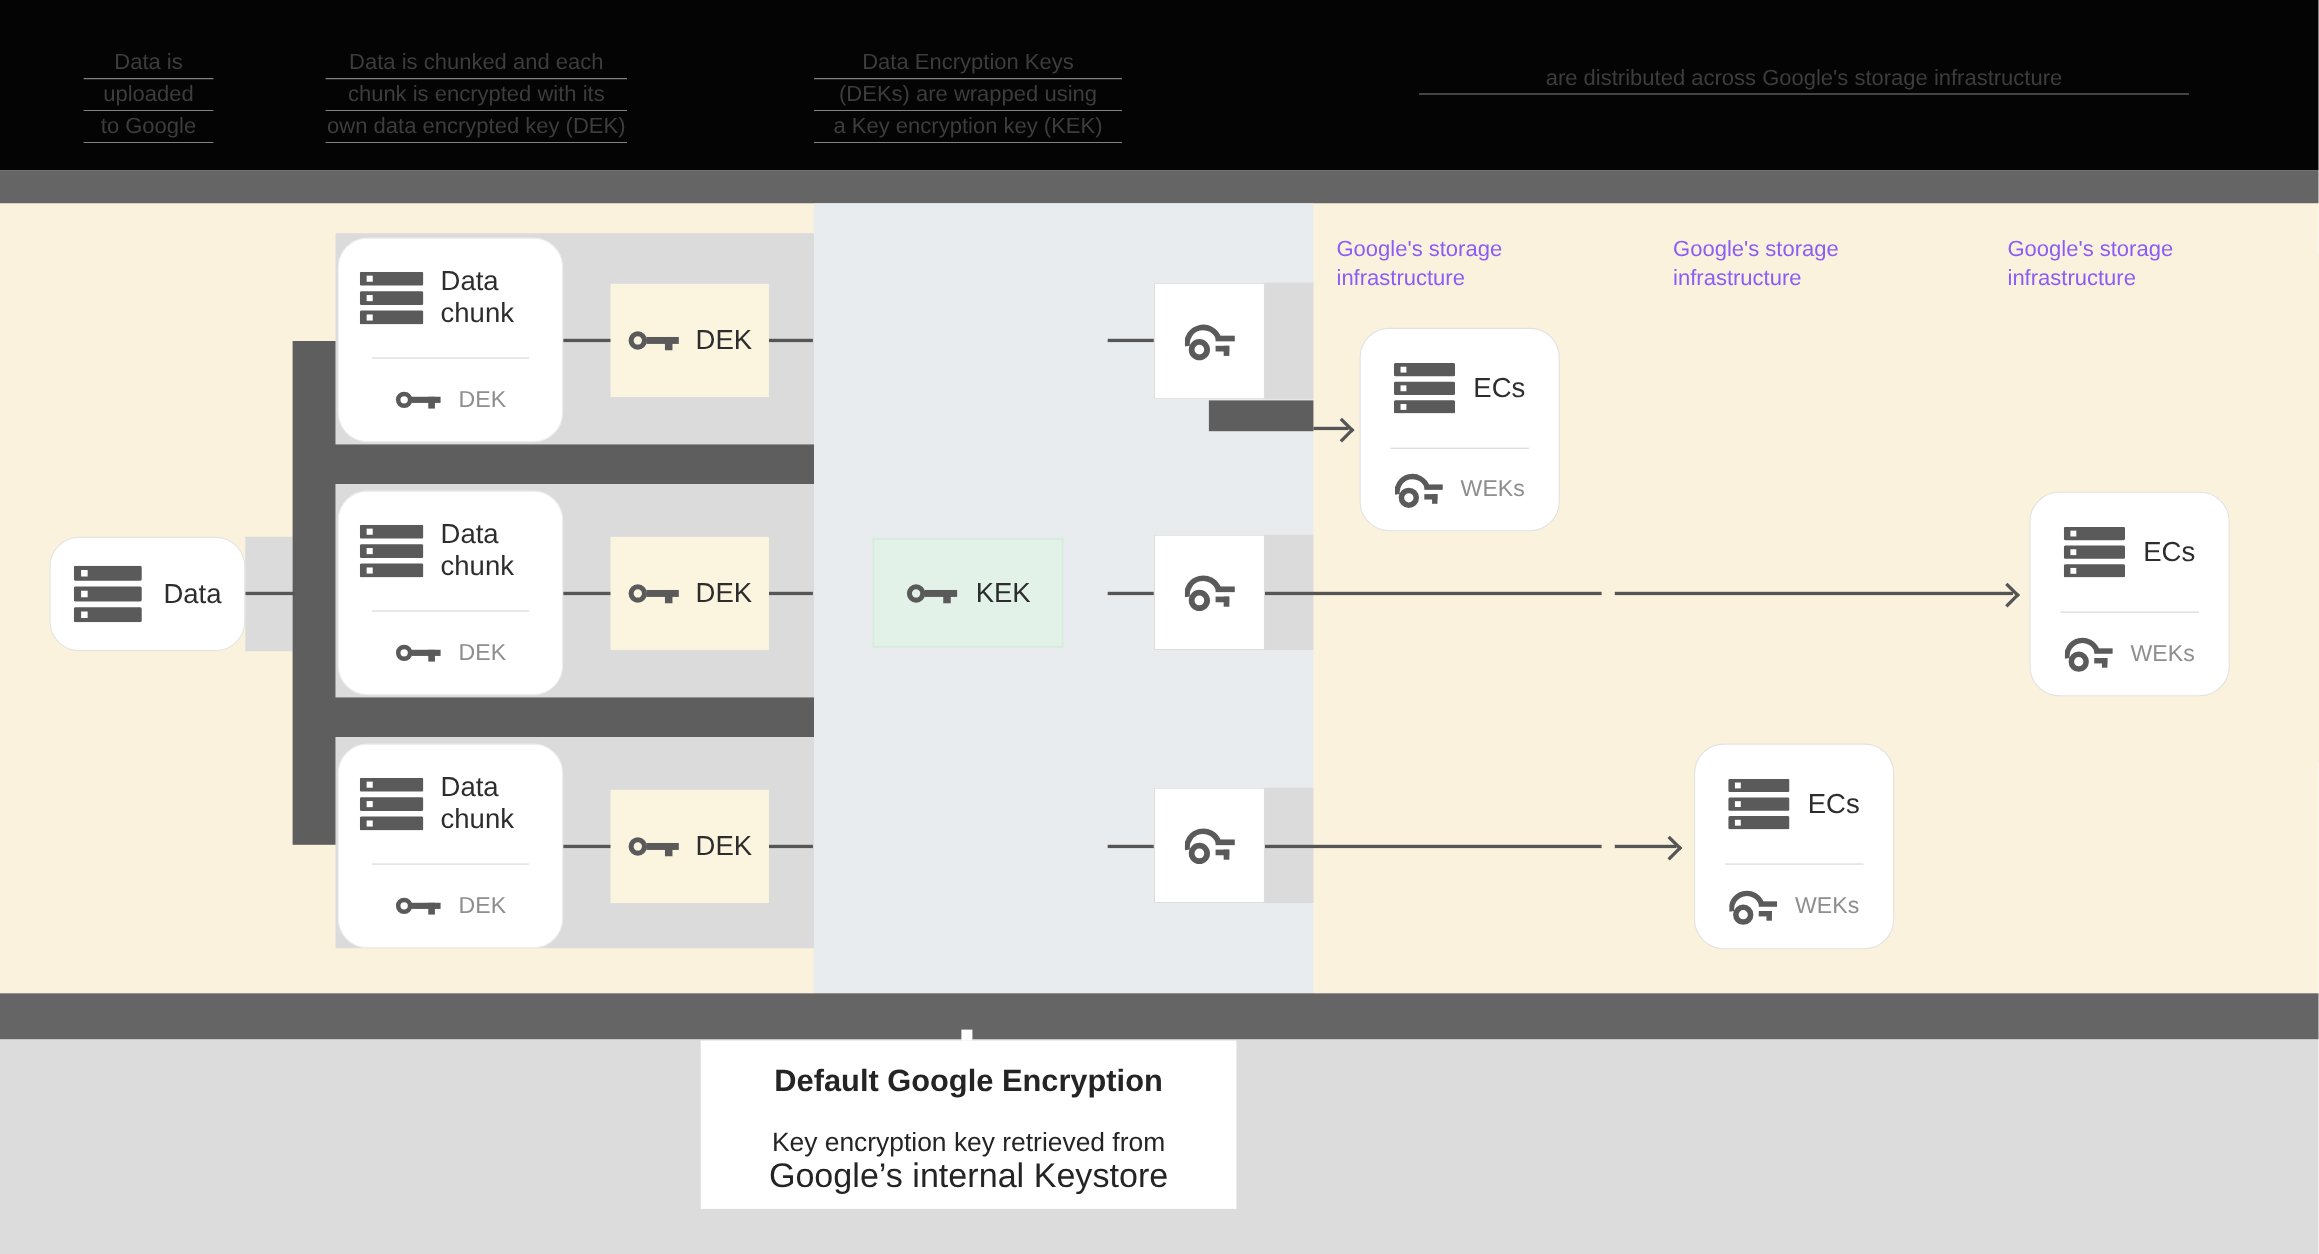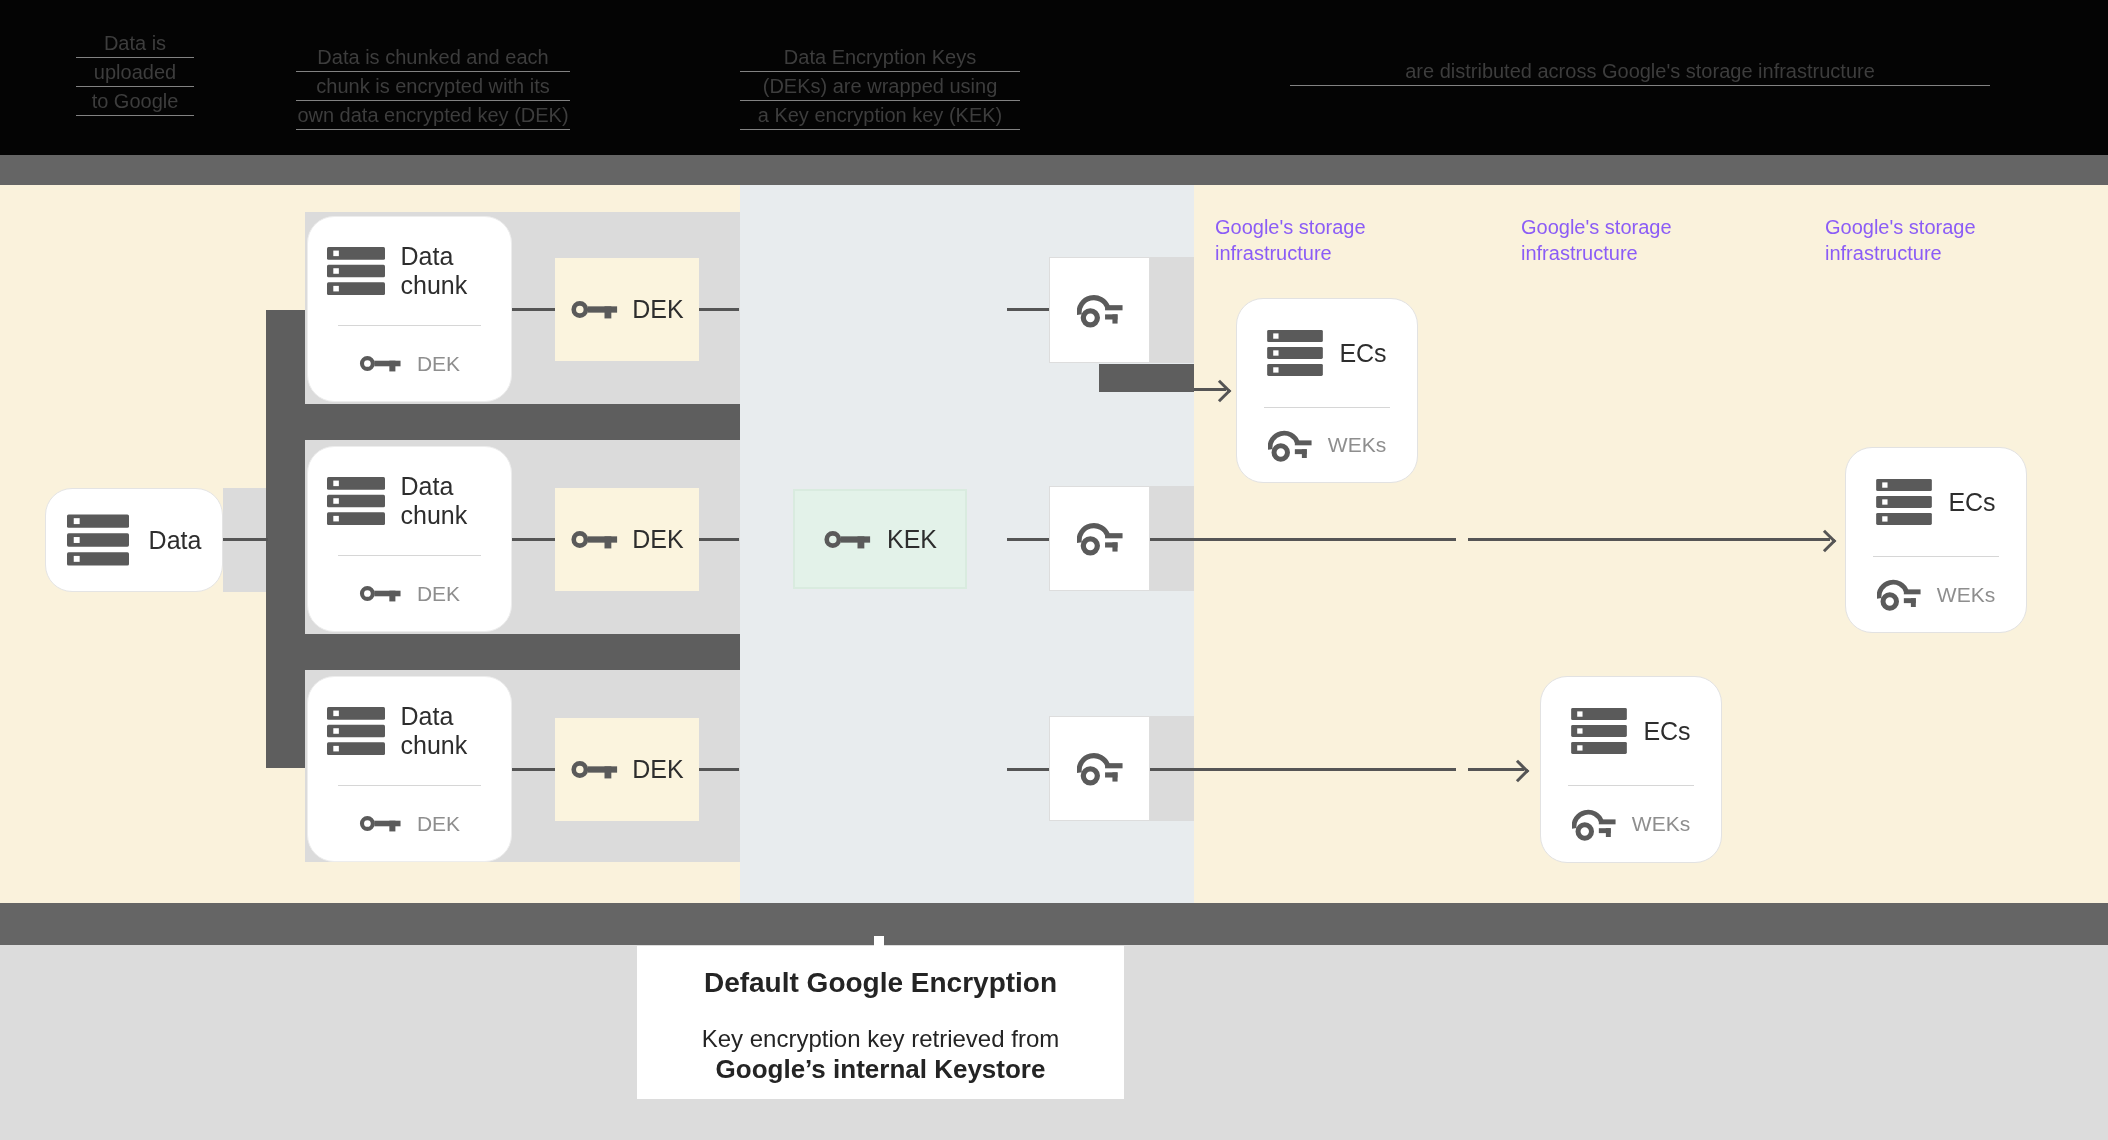--- a/index.html
+++ b/index.html
@@ -5,21 +5,21 @@
   html,body{margin:0;padding:0;background:#ffffff;}
   body{font-family:"Liberation Sans","DejaVu Sans",sans-serif;}
   .stage-wrap{position:relative;width:2108px;height:1140px;overflow:hidden;background:#fff;}
   .abs{position:absolute;}
 
   
   .hdr{left:0;top:0;width:2108px;height:155px;background:#040404;}
   .hdr-col{position:absolute;color:#3d3d3d;font-size:20px;text-align:center;}
   .hdr-line{display:block;line-height:22px;padding-bottom:3px;margin-bottom:3px;
             border-bottom:1px solid rgba(255,255,255,0.5);}
-  .hdr-col1{left:76px;top:32px;width:118px;}
+  .hdr-col1{left:76px;top:46px;width:118px;}
   .hdr-col2{left:296px;top:46px;width:274px;}
   .hdr-col3{left:740px;top:46px;width:280px;}
   .hdr-col4{left:1290px;top:60px;width:700px;}
 
   .band-top{left:0;top:155px;width:2108px;height:30px;background:#656565;}
   .band-bottom{left:0;top:903px;width:2108px;height:42px;background:#656565;}
 
   
   .canvas{left:0;top:185px;width:2108px;height:718px;background:#FAF2DC;}
   .kms-panel{left:740px;top:185px;width:454px;height:718px;background:#E8ECEE;}
@@ -108,21 +108,21 @@
   .sh2{left:1521px;top:214px;}
   .sh3{left:1825px;top:214px;}
 
   
   .footer{left:0;top:945px;width:2108px;height:195px;background:#DCDCDC;}
   .notch{left:874px;top:936px;width:10px;height:10px;background:#fff;}
   .caption{left:637px;top:946px;width:487px;height:153px;background:#fff;
            text-align:center;color:#242424;}
   .cap-title{font-size:28px;font-weight:bold;line-height:30px;margin-top:22px;}
   .cap-body{font-size:24px;line-height:30px;margin-top:26px;}
-  .cap-body-b{font-size:26px;font-weight:bold;line-height:30px;}
+  .cap-body-b{font-size:31px;font-weight:normal;line-height:30px;}
 
   .icon{flex:none;}
   svg{display:block;}
 </style>
 </head>
 <body>
 
 <svg width="0" height="0" style="position:absolute" aria-hidden="true">
   <defs>
     <symbol id="sym-server" viewBox="0 0 46 38">

